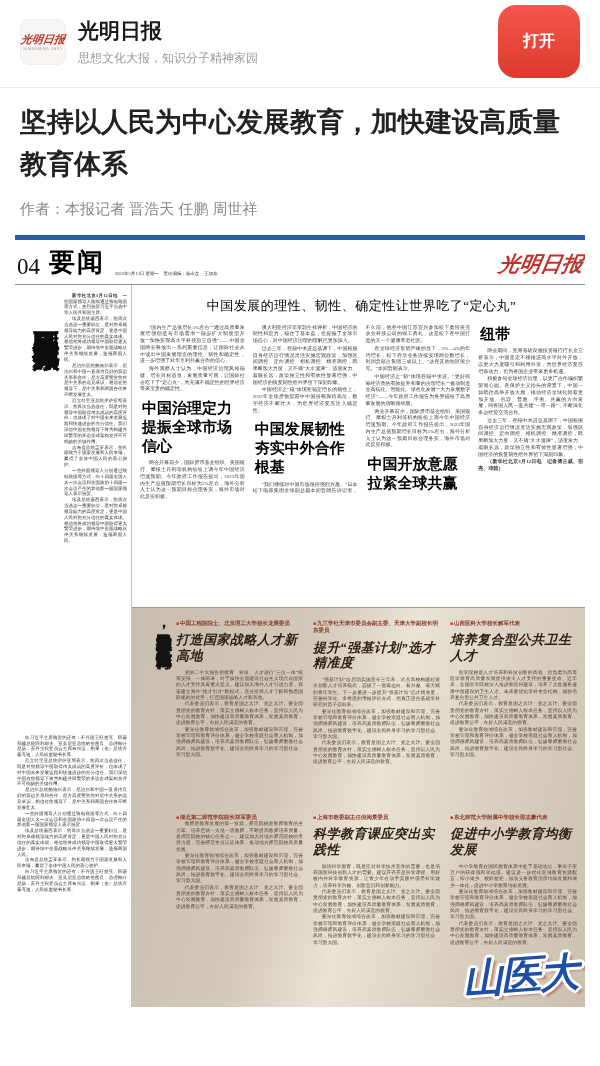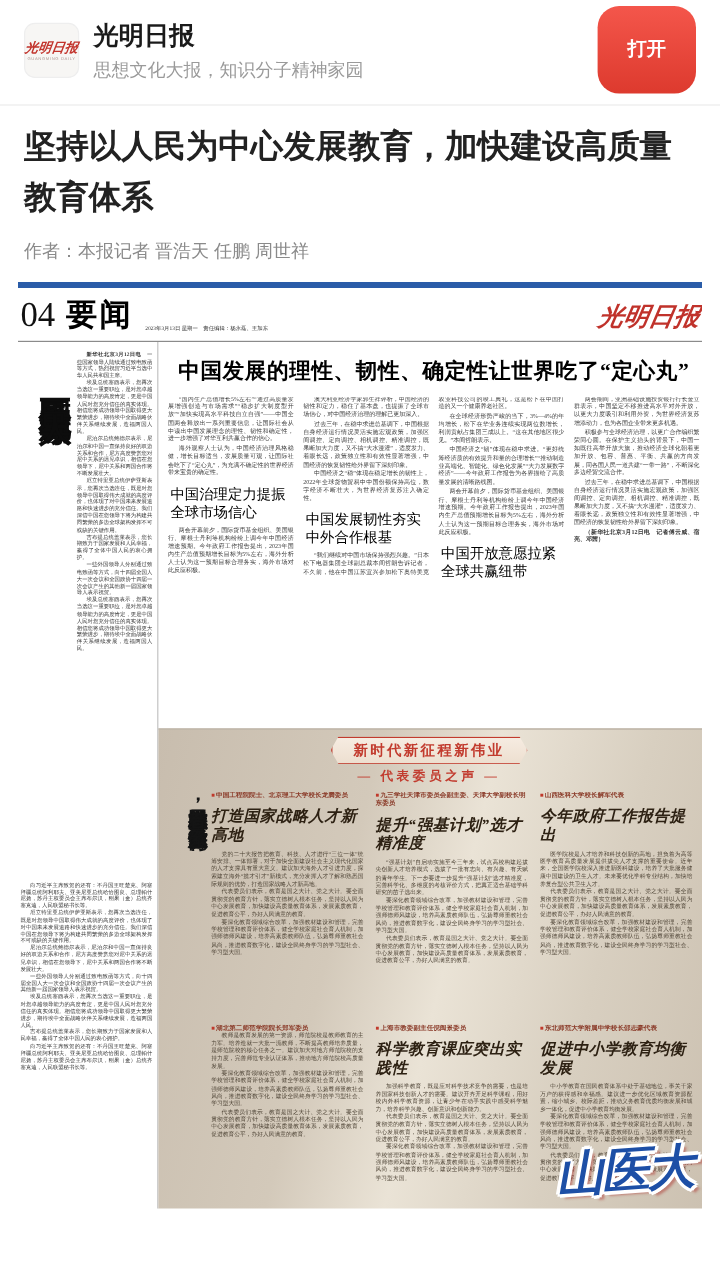--- a/index.html
+++ b/index.html
@@ -10,39 +10,39 @@
   .app-header { display:flex; align-items:center; padding:10px 20px 0 20px; height:88px;
     border-bottom:1px solid #ececec; background:#fff; }
   .app-logo { width:46px; height:46px; border-radius:9px; background:#f7f6f4; border:1px solid #eee;
     display:flex; flex-direction:column; align-items:center; justify-content:center; flex:0 0 auto;
     margin-bottom:14px; }
   .app-logo .cal { color:#c2342c; font-family:"Liberation Serif",serif; font-style:italic;
     font-weight:bold; font-size:11px; white-space:nowrap; transform:skewX(-8deg); }
   .app-logo .sub { font-size:3.5px; color:#b09a96; letter-spacing:.5px; }
   .app-head-text { margin-left:12px; margin-bottom:14px; }
   .app-title { font-family:"Liberation Serif",serif; font-weight:bold; font-size:21px; color:#1a1a1a; }
-  .app-subtitle { font-size:15px; color:#9a9a9a; margin-top:5px; }
+  .app-subtitle { font-size:12px; color:#9a9a9a; margin-top:5px; }
   .open-btn { margin-left:auto; margin-bottom:14px; background:linear-gradient(180deg,#f4564b,#dd3a2e);
     color:#fff; font-size:16px; font-weight:bold; border:none; border-radius:18px;
     padding:26px 25px; cursor:pointer; }
 
   
   .article-head { padding:14px 20px 8px 20px; }
   .article-title { font-family:"Liberation Serif",serif; font-weight:bold; font-size:27px;
     line-height:1.55; color:#222; }
   .article-meta { margin-top:16px; font-size:15px; color:#8f8f8f; }
   .article-meta .date { margin-left:8px; color:#9b9b9b; }
   .article-author { margin-top:14px; font-size:15px; color:#8a8a8a; }
 
   
   .paper { margin:8px 15px 0 15px; width:570px; height:772px; overflow:hidden; position:relative;
     font-family:"Liberation Serif","DejaVu Serif",serif; }
   .paper-topbar { height:5px; background:#2a5ca8; }
   .masthead { display:flex; align-items:flex-end; padding:5px 2px 4px 2px; border-bottom:1.5px solid #8b8b8b; }
-  .page-no { font-size:29px; color:#111; }
+  .page-no { font-size:23px; color:#111; }
   .section-name { font-size:26px; font-weight:900; color:#000; margin-left:9px; letter-spacing:2px; }
   .dateline { font-size:4.5px; color:#333; margin-left:10px; margin-bottom:4px; }
   .mast-logo { margin-left:auto; font-style:italic; font-weight:bold; font-size:21px; color:#c0322b;
     transform:skewX(-10deg); margin-bottom:2px; }
 
   .paper-body { display:flex; height:730px; }
 
   
   .left-col { width:117px; flex:0 0 auto; border-right:1px solid #c2c2c2; padding:8px 4px 0 2px; }
   .left-top { display:flex; height:438px; }
@@ -52,26 +52,26 @@
   .left-small { flex:1; font-size:4.5px; line-height:1.3; color:#333; text-align:justify; overflow:hidden;
     padding-left:3px; }
   .left-small p, .left-bottom p { text-indent:1.8em; margin:0; }
   .left-small b { font-weight:bold; }
   .left-bottom { font-size:4.5px; line-height:1.3; color:#333; text-align:justify; overflow:hidden;
     height:288px; margin-top:4px; }
 
   
   .right-stack { flex:1; display:flex; flex-direction:column; }
   .main-art { padding:6px 2px 0 8px; height:318px; overflow:hidden; }
-  .main-headline { font-size:18px; font-weight:700; color:#000; text-align:center;
+  .main-headline { font-size:13px; font-weight:400; color:#000; text-align:center;
     letter-spacing:.5px; margin:6px 0 10px 0; }
   .main-cols { column-count:4; column-gap:8px; font-size:5px; line-height:1.35; color:#3a3a3a;
     text-align:justify; height:252px; overflow:hidden; }
   .main-cols p { text-indent:1.8em; margin:0 0 1px 0; }
-  .main-cols .subhead { font-size:12px; font-weight:400; color:#000; text-indent:0;
+  .main-cols .subhead { font-size:15px; font-weight:700; color:#000; text-indent:0;
     text-align:left; line-height:1.25; margin:6px 2px 5px 2px; }
   .main-cols .endnote { font-weight:bold; }
 
   
   .feature { position:relative; flex:1; margin-top:4px; overflow:hidden;
     background:linear-gradient(104deg,#c8bdae 0%,#d3c9ba 34%,#eae3d6 52%,#d8cfc0 75%,#ccc1b1 100%);
     border-top:1px solid #a79b89; border-bottom:6px solid #b5a997; padding:6px 8px 4px 6px; }
   .ribbon-wrap { text-align:center; }
   .ribbon { display:inline-block; border:1px solid #c23b2e; color:#c23b2e; font-weight:900;
     font-size:12px; letter-spacing:2px; padding:2px 18px;
@@ -174,24 +174,20 @@
           <p>两会开幕前夕，国际货币基金组织、美国银行、摩根士丹利等机构纷纷上调今年中国经济增速预期。今年政府工作报告提出，2023年国内生产总值预期增长目标为5%左右，海外分析人士认为这一预期目标合理务实，海外市场对此反应积极。</p>
           <div class="subhead">中国开放意愿拉紧全球共赢纽带</div>
           <p>两会期间，亚洲基础设施投资银行行长金立群表示，中国坚定不移推进高水平对外开放，以更大力度吸引和利用外资，为世界经济复苏增添动力，也为各国企业带来更多机遇。</p>
           <p>积极参与全球经济治理，以更广合作编织繁荣同心圆。在保护主义抬头的背景下，中国一如既往高举开放大旗，推动经济全球化朝着更加开放、包容、普惠、平衡、共赢的方向发展，同各国人民一道共建“一带一路”，不断深化多边经贸交流合作。</p>
           <p>过去三年，在稳中求进总基调下，中国根据自身经济运行情况灵活实施宏观政策，加强区间调控、定向调控、相机调控、精准调控，既果断加大力度，又不搞“大水漫灌”，适度发力、着眼长远，政策独立性和有效性显著增强，中国经济的恢复韧性给外界留下深刻印象。</p>
           <p class="endnote">（新华社北京3月12日电　记者傅云威、宿亮、邓茜）</p>
         </div>
       </div>
 
       <div class="feature">
-        <div class="ribbon-wrap">
-          <div class="ribbon">新时代新征程新伟业</div>
-          <div class="ribbon-sub">— 代表委员之声 —</div>
-        </div>
         <div class="feature-flex">
           <div class="feat-vhead">坚持以人民为中心发展教育，加快建设高质量教育体系</div>
           <div class="feat-grid row1">
 
             <div class="cell">
               <div class="speaker"><span class="sq">■</span><span>中国工程院院士、北京理工大学校长龙腾委员</span></div>
               <h3>打造国家战略人才新高地</h3>
               <div class="cbody">
                 <p>党的二十大报告把教育、科技、人才进行“三位一体”统筹安排、一体部署，对于加快全面建设社会主义现代化国家的人才支撑具有重大意义。建议加大海外人才引进力度，探索建立海外“揽才引才”新模式，充分发挥人才了解和熟悉国际规则的优势，打造国家战略人才新高地。</p>
                   <p>代表委员们表示，教育是国之大计、党之大计。要全面贯彻党的教育方针，落实立德树人根本任务，坚持以人民为中心发展教育，加快建设高质量教育体系，发展素质教育，促进教育公平，办好人民满意的教育。</p>
@@ -204,21 +200,21 @@
               <h3>提升“强基计划”选才精准度</h3>
               <div class="cbody">
                 <p>“强基计划”自启动实施至今三年来，试点高校构建起拔尖创新人才培养模式，选拔了一批有志向、有兴趣、有天赋的青年学生。下一步要进一步提升“强基计划”选才精准度，完善科学化、多维度的考核评价方式，把真正适合基础学科研究的苗子选出来。</p>
                   <p>要深化教育领域综合改革，加强教材建设和管理，完善学校管理和教育评价体系，健全学校家庭社会育人机制，加强师德师风建设，培养高素质教师队伍，弘扬尊师重教社会风尚，推进教育数字化，建设全民终身学习的学习型社会、学习型大国。</p>
                   <p>代表委员们表示，教育是国之大计、党之大计。要全面贯彻党的教育方针，落实立德树人根本任务，坚持以人民为中心发展教育，加快建设高质量教育体系，发展素质教育，促进教育公平，办好人民满意的教育。</p>
               </div>
             </div>
 
             <div class="cell">
               <div class="speaker"><span class="sq">■</span><span>山西医科大学校长解军代表</span></div>
-              <h3>今年政府工作报告提出</h3>
+              <h3>培养复合型公共卫生人才</h3>
               <div class="cbody">
                 <p>医学院校是人才培养和科技创新的高地，担负着为高等医学教育高质量发展提供拔尖人才支撑的重要使命。近年来，全国医学院校深入推进新医科建设，培养了大批服务健康中国建设的卫生人才。未来要优化学科专业结构，加快培养复合型公共卫生人才。</p>
                   <p>代表委员们表示，教育是国之大计、党之大计。要全面贯彻党的教育方针，落实立德树人根本任务，坚持以人民为中心发展教育，加快建设高质量教育体系，发展素质教育，促进教育公平，办好人民满意的教育。</p>
                   <p>要深化教育领域综合改革，加强教材建设和管理，完善学校管理和教育评价体系，健全学校家庭社会育人机制，加强师德师风建设，培养高素质教师队伍，弘扬尊师重教社会风尚，推进教育数字化，建设全民终身学习的学习型社会、学习型大国。</p>
               </div>
             </div>
 
             <div class="cell row2-cell">
               <div class="speaker"><span class="sq">■</span><span>湖北第二师范学院院长郑军委员</span></div>
               <div class="cbody">

